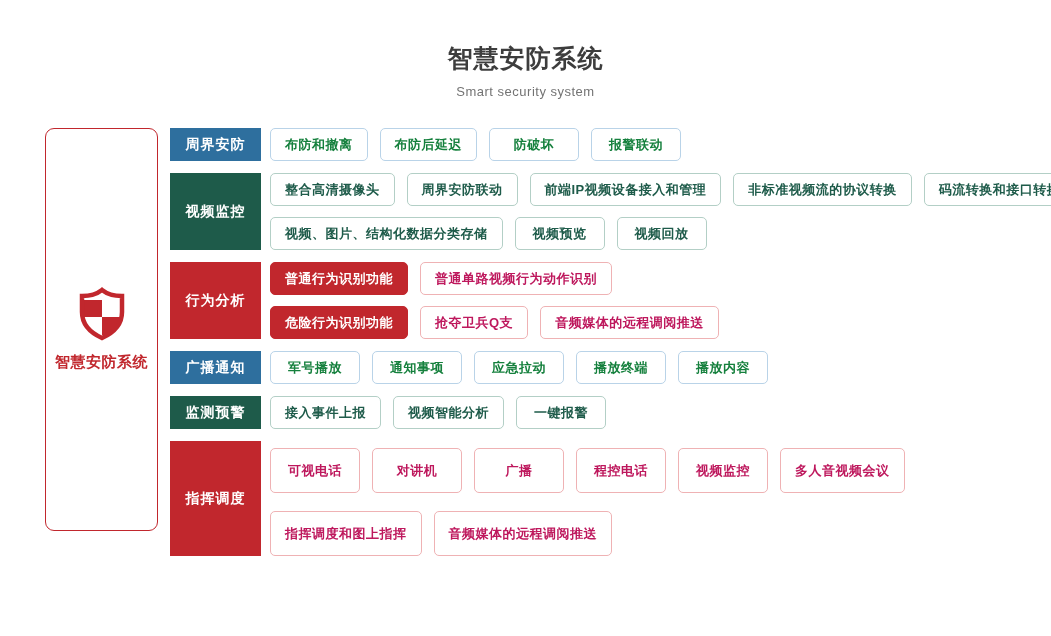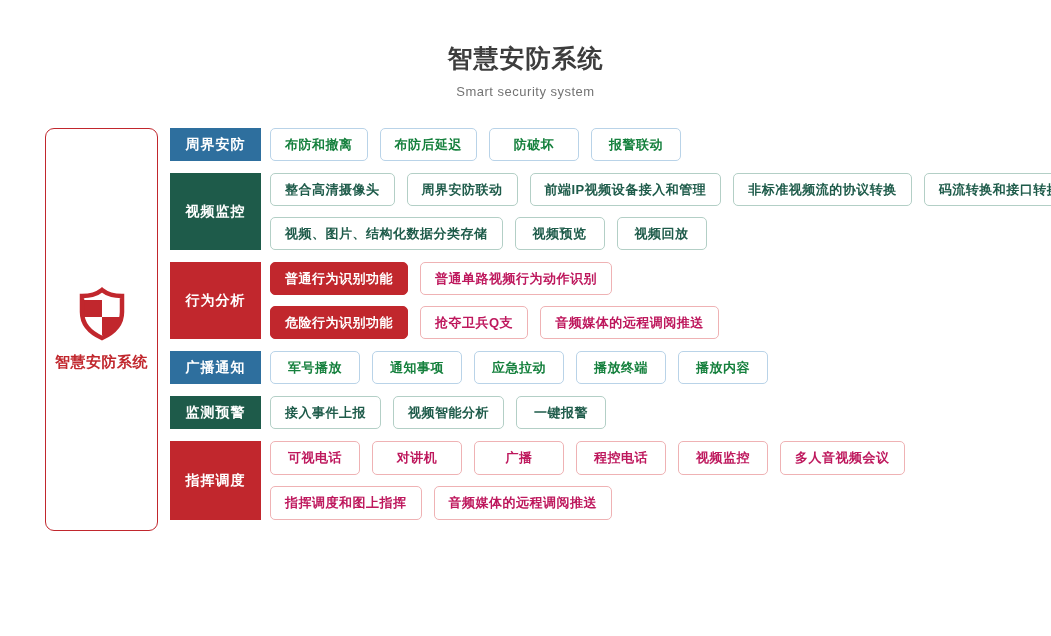--- a/index.html
+++ b/index.html
@@ -37,21 +37,21 @@
   .item{
     height:33px;box-sizing:border-box;min-width:90px;padding:0 14px;
     display:flex;align-items:center;justify-content:center;
     background:#ffffff;border:1px solid;border-radius:5px;
     font-size:13px;font-weight:700;white-space:nowrap;letter-spacing:.5px;
   }
   .item.blue-i{color:#15803d;border-color:#b9d3e8;}
   .item.green-i{color:#1e5b4a;border-color:#b3cfc6;}
   .item.red-i{color:#be185d;border-color:#efb2b4;}
   .item.filled{background:#c1272d;color:#ffffff;border-color:#c1272d;}
-  .row.tall .item{height:34px;}
+  .row.tall .item{height:45px;margin-top:7px;}
 </style>
 </head>
 <body>
 
 <div class="header">
   <div class="title">智慧安防系统</div>
   <div class="subtitle">Smart security system</div>
 </div>
 
 <div class="system-panel">

